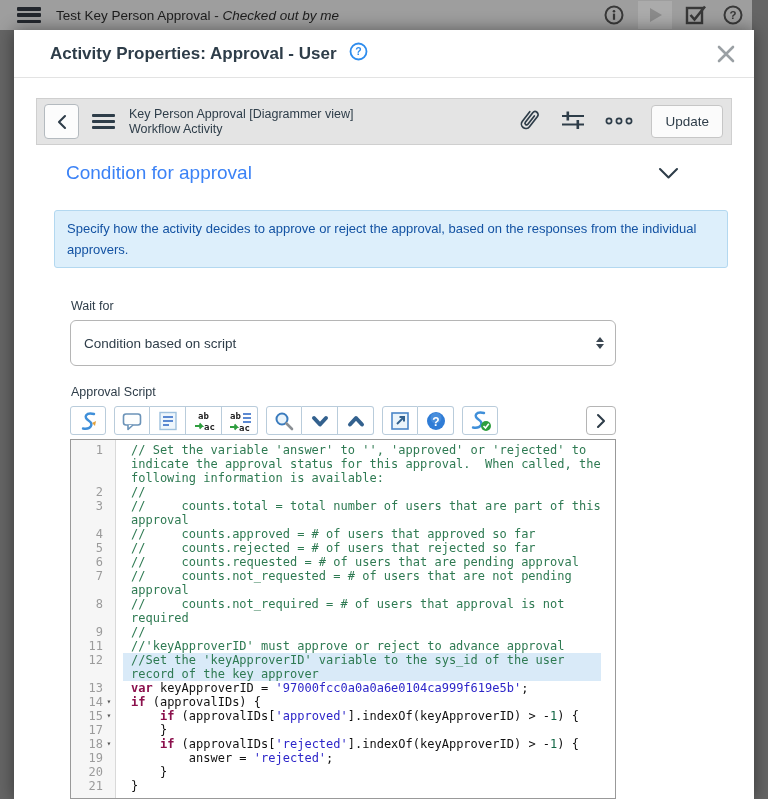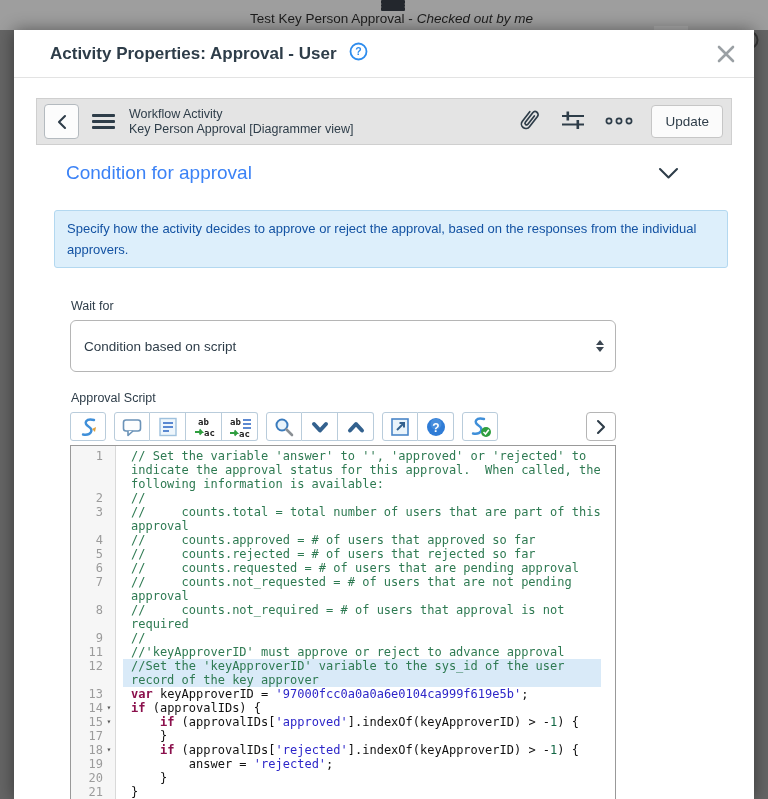--- a/index.html
+++ b/index.html
@@ -2,22 +2,22 @@
 <html><head>
 <meta charset="utf-8">
 <style>
   * { box-sizing: border-box; }
   html,body { margin:0; padding:0; }
   body {
     width:768px; height:799px; overflow:hidden; position:relative;
     background:#656565; font-family:"Liberation Sans", sans-serif;
   }
   
-  .topbar { position:absolute; top:0; left:0; right:0; height:30px; background:#9e9e9e;
-            display:flex; align-items:center;flex-direction:column; }
+  .topbar { position:absolute; top:0; left:0; right:16px; height:30px; background:#9e9e9e;
+            display:flex; align-items:center; }
   .hamburger { width:24px; height:16px; display:flex; flex-direction:column; justify-content:space-between; margin-left:17px; cursor:pointer; }
   .hamburger span { height:3.5px; background:#23272d; border-radius:1px; }
   .topbar-title { margin-left:15px; font-size:13.5px; color:#1d1d1d; white-space:nowrap; }
   .topbar-title .italic { font-style:italic; }
   .topbar-icons { margin-left:auto; display:flex; align-items:center; gap:11px; margin-right:6px; }
   .tb-icon { width:26px; height:26px; display:flex; align-items:center; justify-content:center; }
   .play-wrap { width:34px; height:28px; background:#ababab; display:flex; align-items:center; justify-content:center; }
 
   
   .modal { position:absolute; left:14px; right:14px; top:30px; bottom:0; background:#ffffff;
@@ -41,21 +41,21 @@
 
   
   .section-header { margin:17px 22px 0 22px; display:flex; align-items:center; padding-left:30px; padding-right:52px; }
   .section-title { font-size:19px; color:#3b82f6; }
   .section-chevron { margin-left:auto; cursor:pointer; display:flex; }
 
   .info-box { margin:26px 22px 0 40px; width:674px; background:#ddeffb; border:1px solid #b3d8f0; border-radius:3px;
               color:#1453a3; font-size:13px; line-height:21px; padding:7px 12px; }
 
   .field-label { margin:31px 0 7px 57px; font-size:12.5px; color:#2e3d49; }
-  .select { position:relative; margin-left:56px; width:546px; height:52px; border:1px solid #b5b5b5; border-radius:6px;
+  .select { position:relative; margin-left:56px; width:546px; height:46px; border:1px solid #b5b5b5; border-radius:6px;
             background:#fff; display:flex; align-items:center; padding:0 30px 0 13px; font-size:13.5px; color:#2e3d49; cursor:pointer; }
   .select-arrows { position:absolute; right:11px; top:50%; transform:translateY(-50%); display:flex; flex-direction:column; gap:2px; }
   .select-arrows i { width:0; height:0; border-left:4px solid transparent; border-right:4px solid transparent; }
   .select-arrows .up { border-bottom:5px solid #3c4752; }
   .select-arrows .down { border-top:5px solid #3c4752; }
 
   .script-label { margin-top:19px; }
 
   
   .ed-toolbar { margin:5px 0 4px 56px; width:546px; display:flex; align-items:flex-start; }
@@ -147,22 +147,22 @@
       <svg width="16" height="18" viewBox="0 0 16 18">
           <polyline points="11,3 5,9 11,15" fill="none" stroke="#2e3d49" stroke-width="2.1" stroke-linecap="round" stroke-linejoin="round"></polyline>
         </svg>
     </div>
     <div class="band-menu">
         <span></span>
         <span></span>
         <span></span>
       </div>
     <div class="band-text">
+      <div>Key Person Approval [Diagrammer view]</div>
       <div>Workflow Activity</div>
-      <div>Key Person Approval [Diagrammer view]</div>
     </div>
     <div class="band-right">
       <span>
         <svg width="26" height="28" viewBox="0 0 26 28">
             <g transform="rotate(38 13 14)">
               <path d="M8.5 7 v12 a4.5 4.5 0 0 0 9 0 V6 a3 3 0 0 0 -6 0 v12 a1.6 1.6 0 0 0 3.2 0 V7.5" fill="none" stroke="#2e3d49" stroke-width="1.7" stroke-linecap="round"></path>
             </g>
           </svg>
       </span>
       <span>

